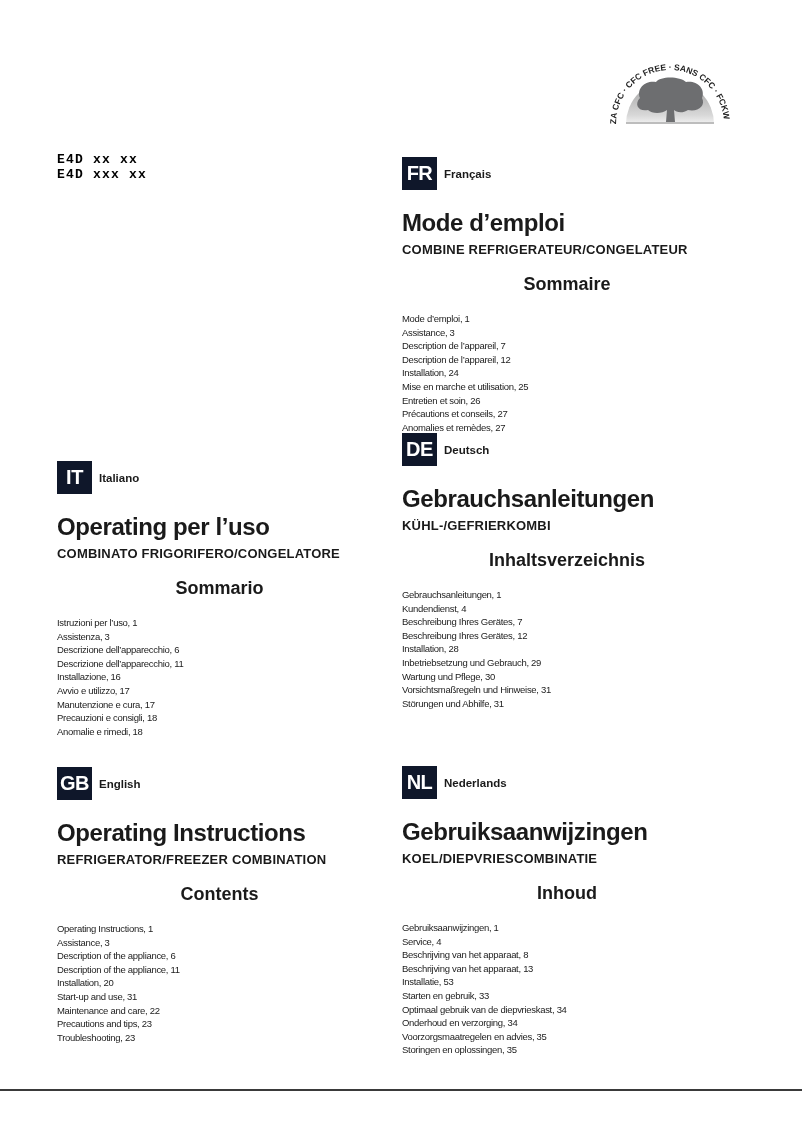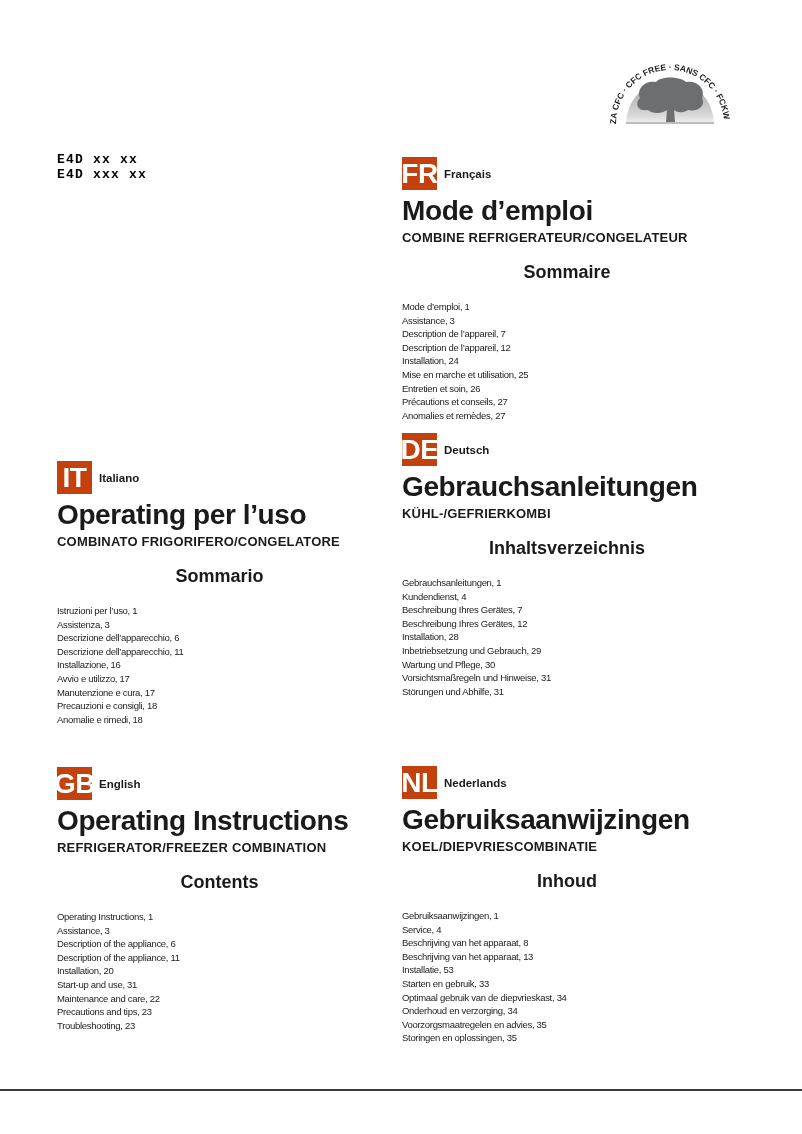--- a/index.html
+++ b/index.html
@@ -7,25 +7,25 @@
          font-family:"Liberation Sans", sans-serif; color:#1a1a1a; }
 
   .logo { position:absolute; left:602px; top:58px; width:136px; height:70px; }
 
   .models { position:absolute; left:57px; top:152px; }
   .models div { font-family:Liberation Mono, monospace; font-weight:bold;
                 font-size:13px; line-height:15px; letter-spacing:1.2px; color:#000000; }
 
   .section { position:absolute; width:350px; }
   .lang-row { display:flex; align-items:center; height:33px; }
-  .code-box { width:35px; height:33px; background:#c2410c; color:#fff;
-              font-weight:bold; font-size:28px; display:flex; align-items:center;
+  .code-box { width:35px; height:33px; background:#0f172a; color:#fff;
+              font-weight:bold; font-size:20px; display:flex; align-items:center;
               justify-content:center; letter-spacing:-0.5px; }
   .lang-name { font-weight:bold; font-size:11.5px; margin-left:7px; }
-  .title { font-weight:bold; font-size:28px; margin-top:7px; line-height:28px; letter-spacing:-0.4px; }
+  .title { font-weight:bold; font-size:24px; margin-top:19px; line-height:28px; letter-spacing:-0.4px; }
   .subtitle { font-weight:bold; font-size:13px; margin-top:5px; line-height:16px; letter-spacing:0.2px; }
   .toc-head { font-weight:bold; font-size:18px; margin-top:18px; line-height:16px; text-align:center; width:300px; }
   .toc { margin-top:20px; }
   .toc-item { font-size:9.5px; line-height:13.6px; letter-spacing:-0.3px; color:#222; }
 
   .rule { position:absolute; left:0; top:1089px; width:802px; height:2px; background:#3a3a3a; }
 </style>
 </head>
 <body>
 

